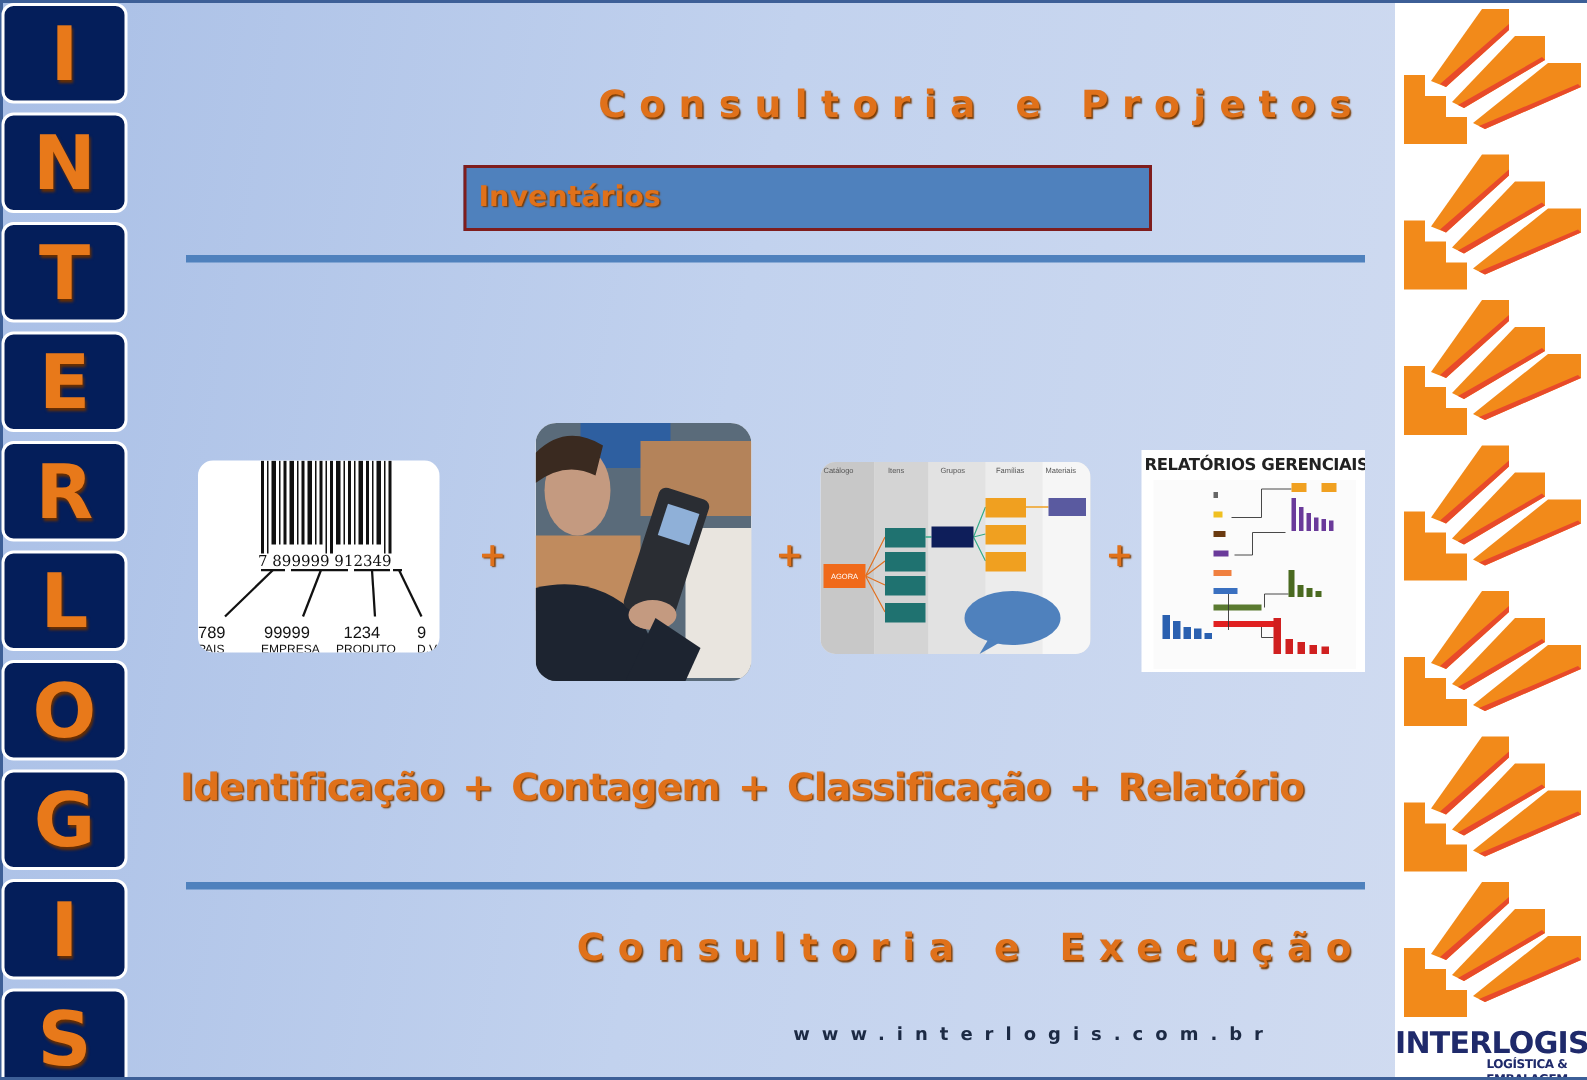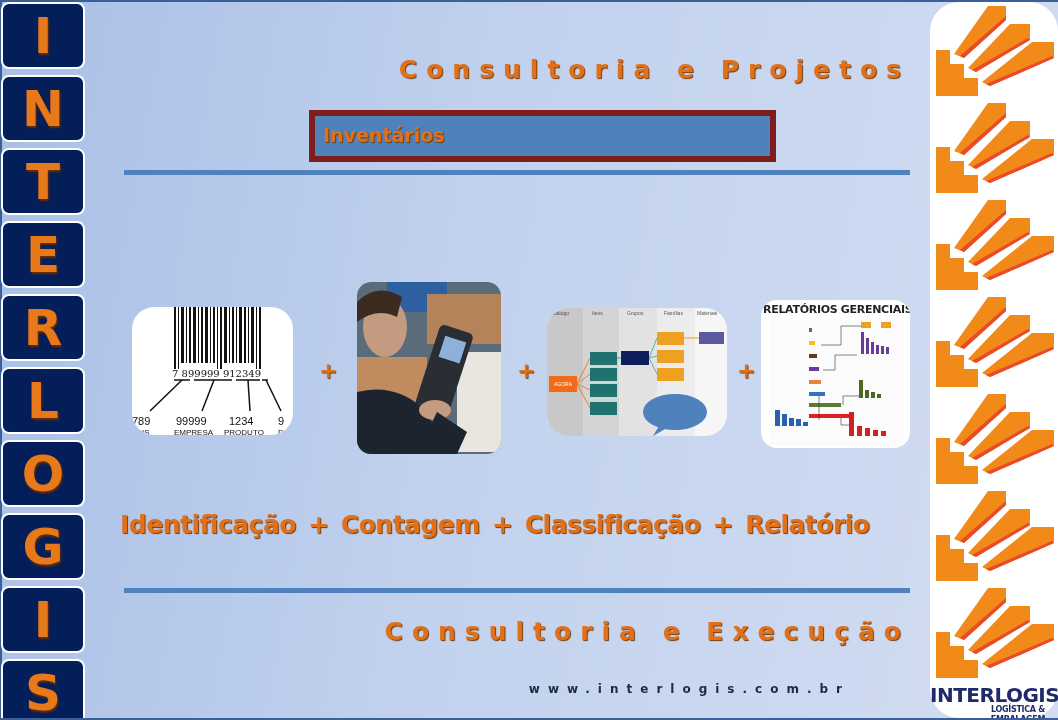--- a/index.html
+++ b/index.html
@@ -9,36 +9,36 @@
   .topbar{position:absolute;left:0;top:0;width:1058px;height:2px;background:#3d5f97;}
   .bottombar{position:absolute;left:0;bottom:0;width:1058px;height:2px;background:#3d5f97;}
   .leftbar{position:absolute;left:0;top:0;width:2px;height:720px;background:#3d5f97;}
   
   .tiles{position:absolute;left:1px;top:2px;width:84px;}
   .tile{width:80px;height:63px;margin-bottom:6px;background:#041e5a;border:2px solid #fff;border-radius:8px;
     display:flex;align-items:center;justify-content:center;box-sizing:content-box;}
   .tile span{font-family:"DejaVu Sans",sans-serif;font-weight:bold;font-size:50px;color:#e8791a;
     text-shadow:1px 2px 2px #6a2f00;line-height:1;}
   
-  .logocol{position:absolute;left:930px;top:2px;width:128px;height:716px;background:#fff;border-radius:29px;}
+  .logocol{position:absolute;left:930px;top:2px;width:128px;height:716px;background:#fff;}
   .logo-mark{position:absolute;left:2px;width:124px;height:96px;}
   .brand{position:absolute;left:0;top:683px;width:128px;text-align:center;}
   .brand .name{font-family:"DejaVu Sans",sans-serif;font-weight:bold;font-size:20px;color:#1f2a6b;letter-spacing:-0.5px;line-height:20px;}
   .brand .sub{font-family:"DejaVu Sans",sans-serif;font-weight:bold;font-size:8px;color:#1f2a6b;line-height:10px;letter-spacing:-0.3px;padding-left:48px;}
   
   .title{position:absolute;left:120px;width:790px;text-align:right;font-family:"DejaVu Sans",sans-serif;font-weight:bold;
     color:#e0711a;text-shadow:1px 1px 1px #7a3a00;font-size:25px;letter-spacing:9px;}
   .t1{top:55px;}
   .t2{top:617px;}
-  .section{position:absolute;left:309px;top:110px;width:455px;height:40px;background:#4f81bd;border:6px solid #7f1d1d;}
+  .section{position:absolute;left:309px;top:110px;width:455px;height:40px;background:#4f81bd;border:2px solid #7f1d1d;}
   .section span{position:absolute;left:8px;top:8px;font-family:"DejaVu Sans",sans-serif;font-weight:bold;font-size:19px;color:#e0711a;text-shadow:1px 1px 1px #7a3a00;}
   .rule{position:absolute;left:124px;width:786px;height:5px;background:#4f81bd;}
   .r1{top:170px;} .r2{top:588px;}
   
-  .card{position:absolute;background:#fff;border-radius:22px;overflow:hidden;}
+  .card{position:absolute;background:#fff;border-radius:10px;overflow:hidden;}
   .plus{position:absolute;top:358px;font-family:"DejaVu Sans",sans-serif;font-weight:bold;font-size:22px;color:#e0711a;text-shadow:1px 1px 1px #7a3a00;}
   .steps{position:absolute;left:120px;top:510px;width:800px;text-align:left;font-family:"DejaVu Sans",sans-serif;font-weight:bold;
     font-size:25px;color:#e0711a;text-shadow:1px 1px 1px #7a3a00;letter-spacing:-0.5px;word-spacing:4px;}
   .url{position:absolute;left:250px;top:682px;width:600px;text-align:right;font-family:"DejaVu Sans",sans-serif;font-weight:bold;
     font-size:12px;color:#1c2a44;letter-spacing:8px;}
 </style>
 </head>
 <body>
 
 <div class="topbar"></div>
@@ -187,21 +187,21 @@
         <rect x="110" y="42" width="27" height="13"></rect>
         <rect x="110" y="60" width="27" height="13"></rect>
     </g>
     <rect x="152" y="24" width="25" height="12" fill="#5a5aa0"></rect>
     <ellipse cx="128" cy="104" rx="32" ry="18" fill="#4f81bd"></ellipse>
     <path d="M112 118 L106 128 L120 120Z" fill="#4f81bd"></path>
   </svg>
 </div>
 <div class="plus" style="left:737px;">+</div>
 
-<div class="card" style="left:761px;top:300px;width:149px;height:148px;border-radius:16px;">
+<div class="card" style="left:761px;top:300px;width:149px;height:148px;border-radius:0;">
   <div style="position:absolute;left:2px;top:3px;font-family:'DejaVu Sans',sans-serif;font-weight:bold;font-size:11px;color:#222;letter-spacing:-0.3px;white-space:nowrap;">RELATÓRIOS GERENCIAIS</div>
   <svg width="149" height="148" viewBox="0 0 149 148" style="position:absolute;left:0;top:0;">
     <rect x="8" y="20" width="135" height="126" fill="#fbfbfb"></rect>
     <g>
       <rect x="48" y="28" width="3" height="4" fill="#666"></rect>
       <rect x="48" y="41" width="6" height="4" fill="#f0c020"></rect>
       <rect x="48" y="54" width="8" height="4" fill="#6a3a10"></rect>
       <rect x="48" y="67" width="10" height="4" fill="#6a3a9a"></rect>
       <rect x="48" y="80" width="12" height="4" fill="#f08040"></rect>
       <rect x="48" y="92" width="16" height="4" fill="#3a70c0"></rect>

